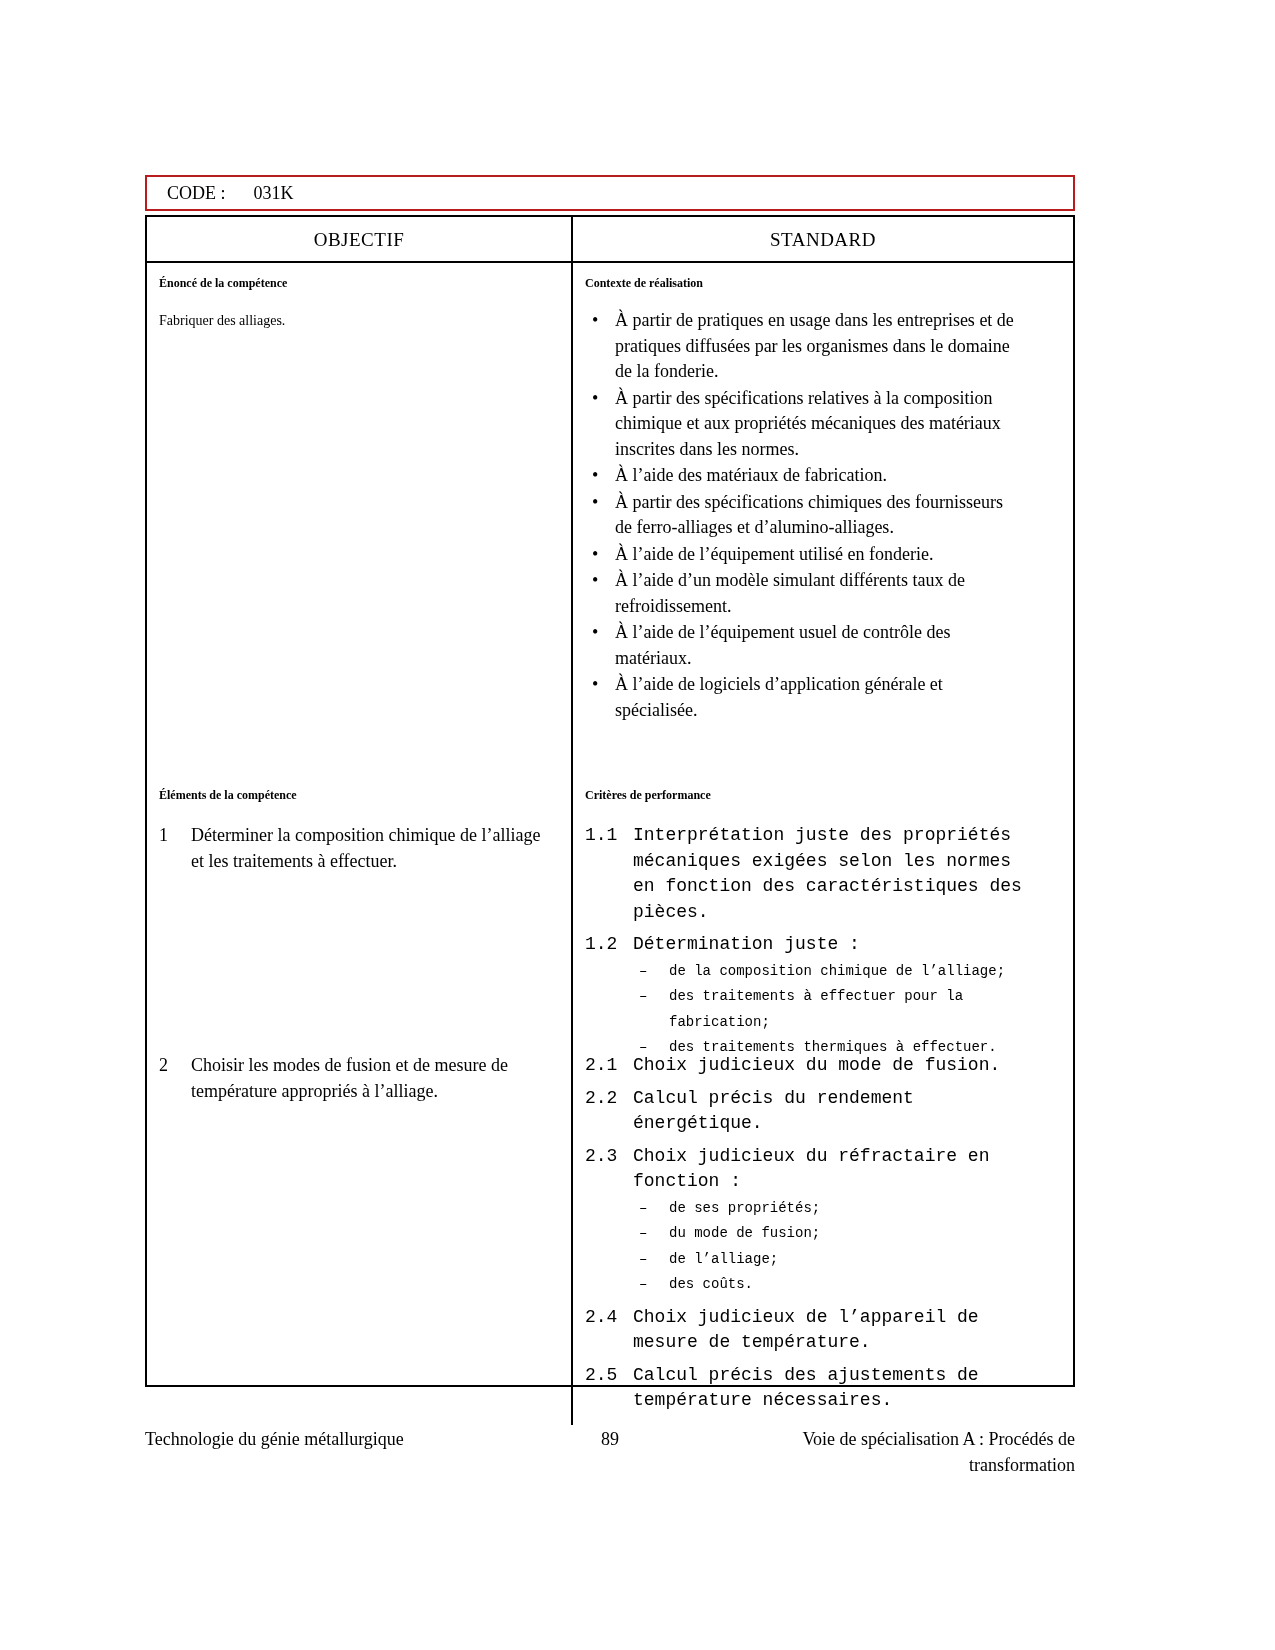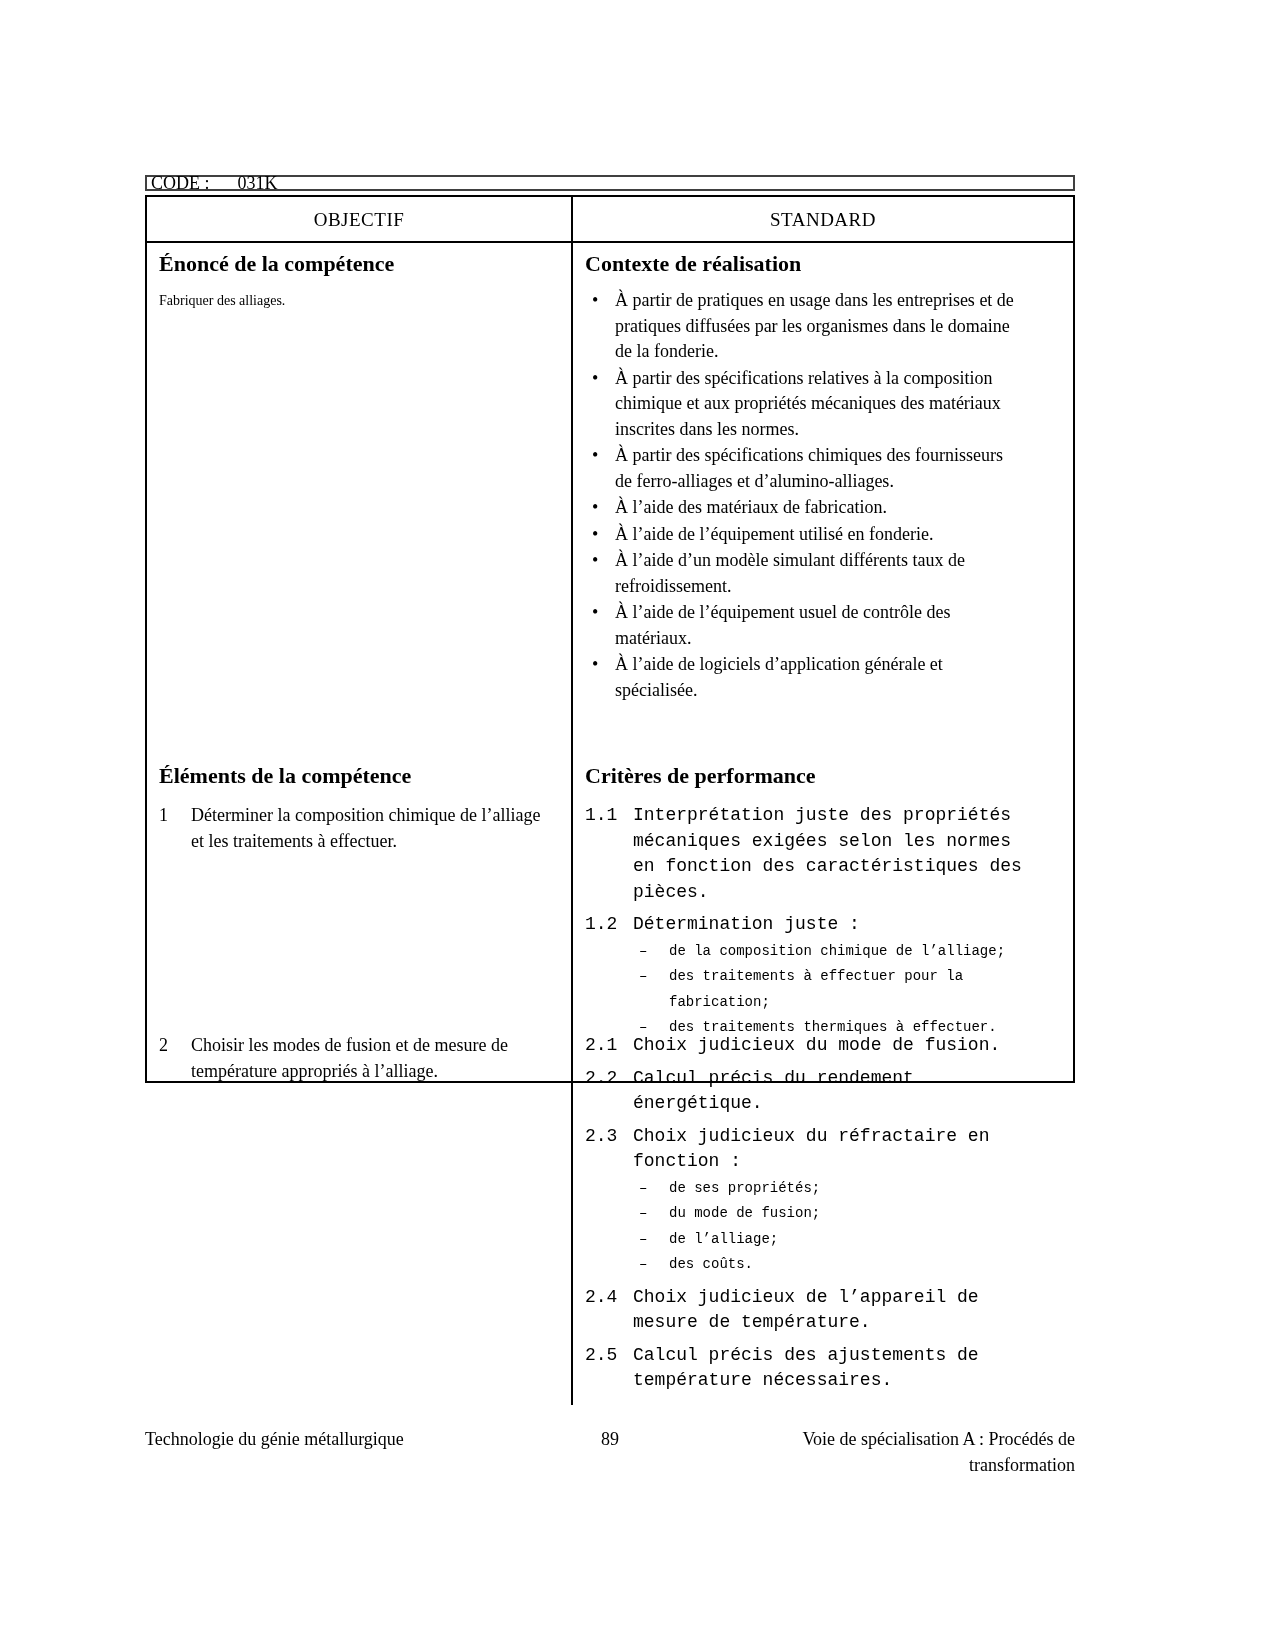--- a/index.html
+++ b/index.html
@@ -7,52 +7,52 @@
   body {
     width:1275px; height:1650px;
     position:relative;
     font-family:"Liberation Serif", serif;
     color:#000;
   }
   .content { position:absolute; left:145px; top:175px; width:930px; }
 
   
   .code-box {
-    border:2px solid #404040;
-    height:16px;
+    border:2px solid #b91c1c;
+    height:36px;
     display:flex; align-items:center;
-    padding-left:4px;
+    padding-left:20px;
     font-size:18px;
   }
   .code-value { margin-left:28px; }
 
   
   .doc-table {
     border:2px solid #000;
     margin-top:4px;
-    height:888px;
+    height:1172px;
     display:flex; flex-direction:column;justify-content:space-between;
   }
   .row { display:grid; grid-template-columns:426px 1fr; }
   .cell { padding:8px 14px 4px 12px; }
   .cell.left { border-right:2px solid #000; }
 
   .header-row { border-bottom:2px solid #000; }
   .header-row .cell {
     display:flex; align-items:center; justify-content:center;
     font-size:19px; letter-spacing:0.5px;
     padding:12px 0 10px 0;
   }
 
   .row-enonce   { min-height:512px; }
   .row-headings { min-height:40px; }
   .row-elem1    { min-height:230px; }
   .row-elem2    { flex:1; }
 
-  .h-bold { font-weight:bold; font-size:22px; line-height:25px; margin-bottom:12px; }
+  .h-bold { font-weight:bold; font-size:12px; line-height:25px; margin-bottom:12px; }
   .plain  { font-size:14px; line-height:25px; }
 
   
   ul.bullets { list-style:none; }
   ul.bullets li {
     position:relative;
     padding-left:30px;
     max-width:432px;
     font-size:18px; line-height:25.5px;
     margin-bottom:1px;
@@ -116,22 +116,22 @@
     <div class="row row-enonce">
       <div class="cell left">
         <div class="h-bold">Énoncé de la compétence</div>
         <div class="plain">Fabriquer des alliages.</div>
       </div>
       <div class="cell">
         <div class="h-bold">Contexte de réalisation</div>
         <ul class="bullets">
           <li>À partir de pratiques en usage dans les entreprises et de pratiques diffusées par les organismes dans le domaine de la fonderie.</li>
           <li>À partir des spécifications relatives à la composition chimique et aux propriétés mécaniques des matériaux inscrites dans les normes.</li>
+          <li>À l’aide des matériaux de fabrication.</li>
           <li>À partir des spécifications chimiques des fournisseurs de ferro-alliages et d’alumino-alliages.</li>
-          <li>À l’aide des matériaux de fabrication.</li>
           <li>À l’aide de l’équipement utilisé en fonderie.</li>
           <li>À l’aide d’un modèle simulant différents taux de refroidissement.</li>
           <li>À l’aide de l’équipement usuel de contrôle des matériaux.</li>
           <li>À l’aide de logiciels d’application générale et spécialisée.</li>
         </ul>
       </div>
     </div>
 
     <div class="row row-headings">
       <div class="cell left">

